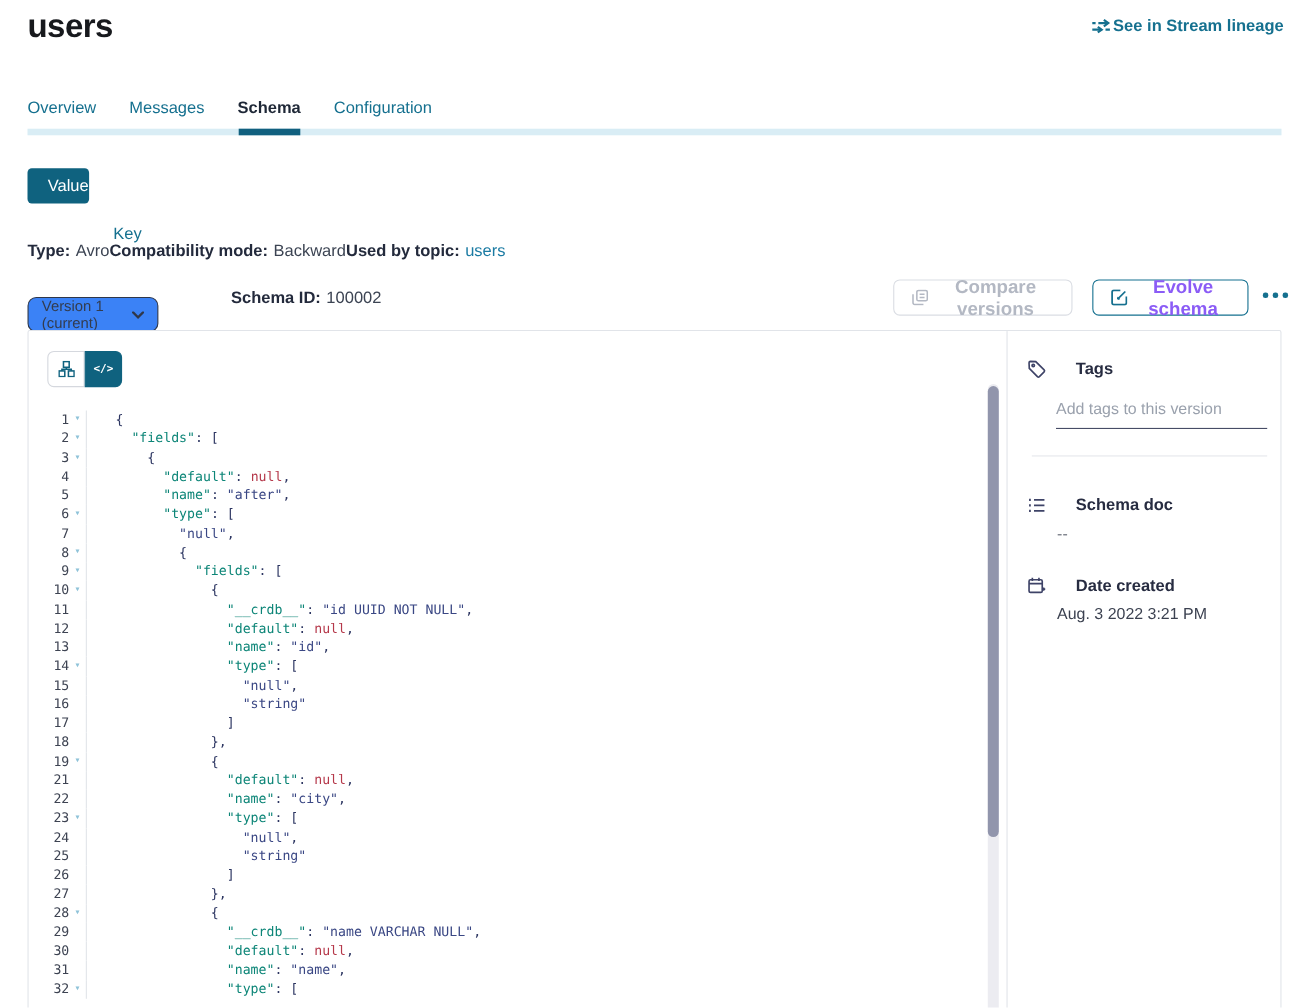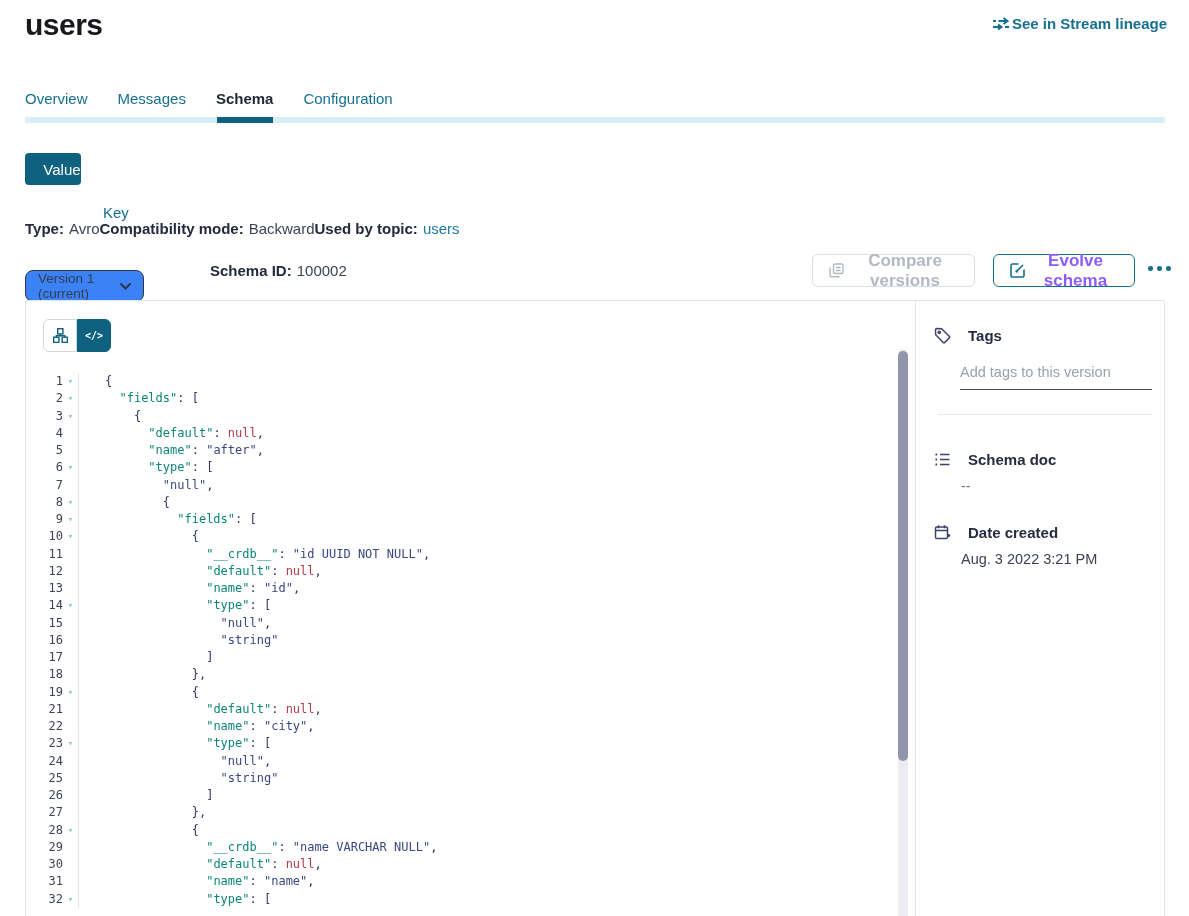--- a/index.html
+++ b/index.html
@@ -70,21 +70,21 @@
   .tok-null { color:#b5384a; }
   .tok-punc { color:#2d3662; }
 
   
   .sbar { position:absolute; right:7px; top:48px; bottom:-10px; width:10px;
     background:#ececf1; border-radius:5px; }
   .sbar .thumb { position:absolute; left:0; top:2px; width:10px; height:410px;
     background:#9195ac; border-radius:5px; cursor:grab; }
 
   
-  .side-head { display:flex; align-items:center; gap:17px; font-size:15px; font-weight:700; color:#272c41; }
+  .side-head { display:flex; align-items:center; gap:27px; font-size:15px; font-weight:700; color:#272c41; }
   .side-head svg { flex:none; }
   .tags-input { display:block; margin:20px 12px 0 26px; width:192px; border:none;
     border-bottom:1px solid #474c66; padding:0 0 9px 0; font-size:14.5px; font-family:inherit;
     color:#3c4453; background:transparent; outline:none; }
   .tags-input::placeholder { color:#9aa1ad; }
   .side-div { border:none; border-top:1px solid #e5e7eb; margin:24px 12px 0 4px; }
   .blk-doc { margin-top:36px; }
   .blk-date { margin-top:30px; }
   .side-val { margin:10px 0 0 27px; font-size:14.5px; color:#3b4150; }
   .side-val.muted { color:#70757f; }

